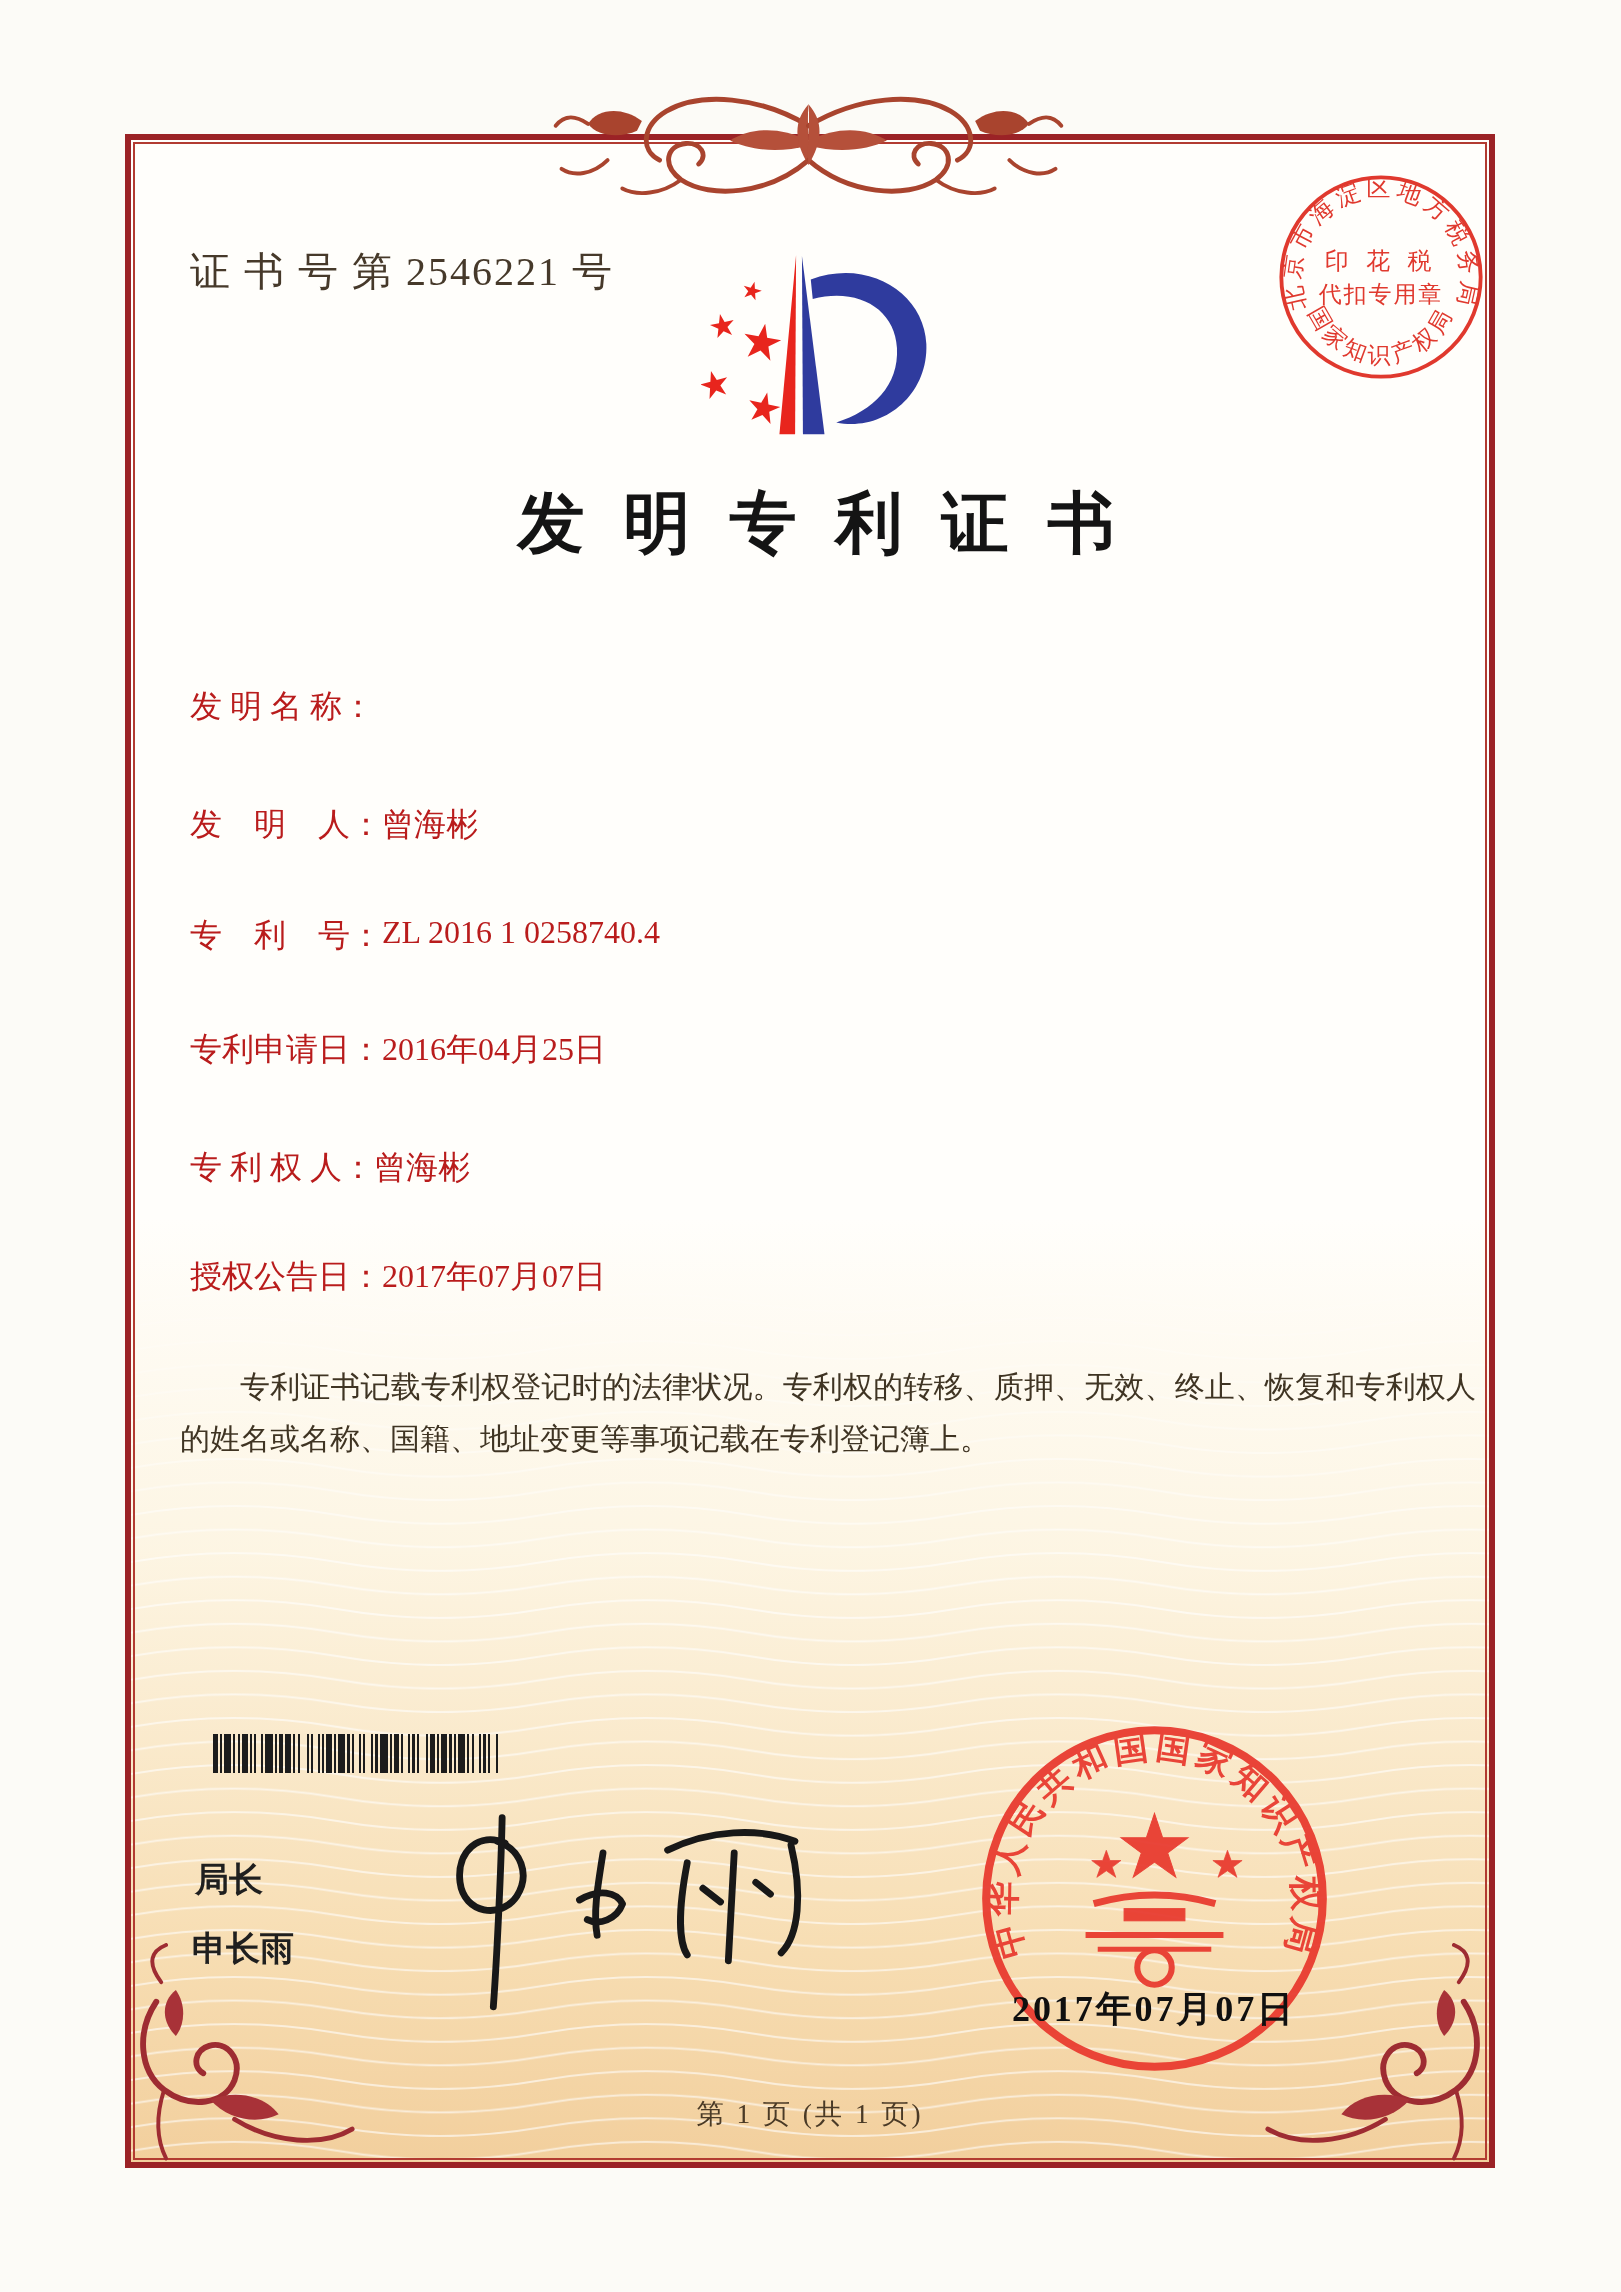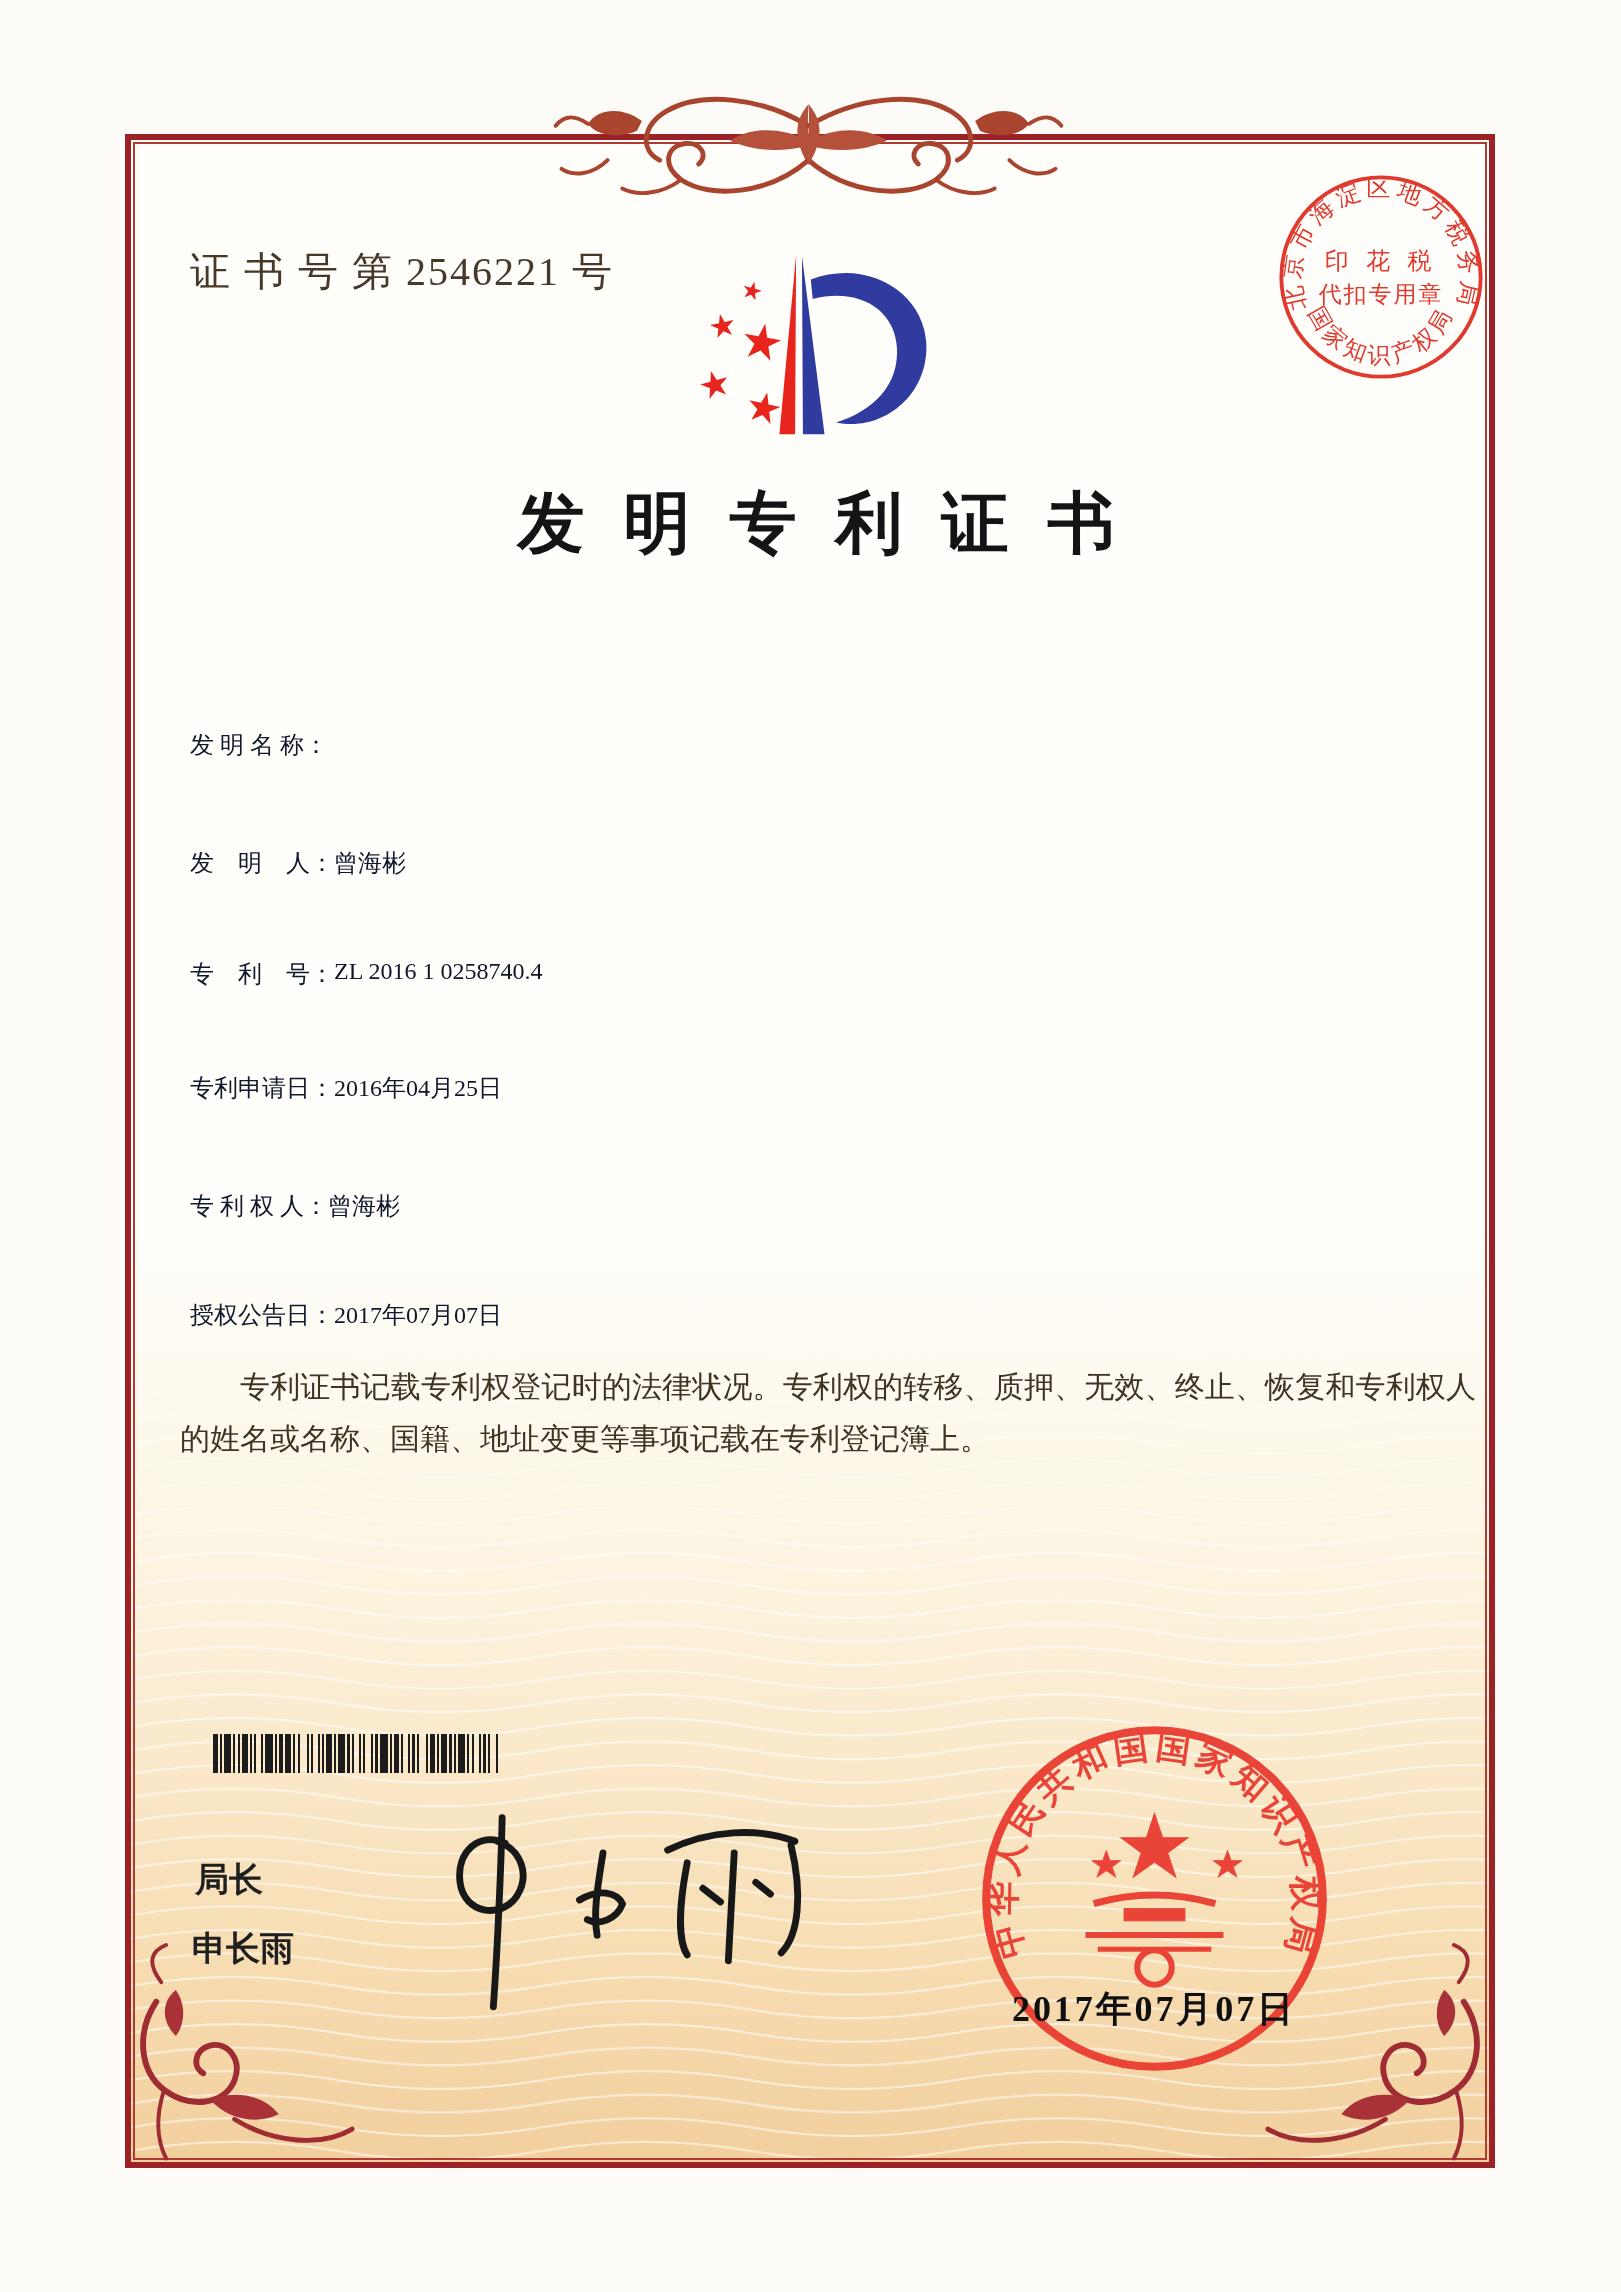--- a/index.html
+++ b/index.html
@@ -16,21 +16,21 @@
          -webkit-mask-image:linear-gradient(180deg,transparent,#000 38%);
          mask-image:linear-gradient(180deg,transparent,#000 38%);}
   .waves svg{width:100%;height:100%;display:block;}
   
   .cert-no{position:absolute;left:59px;top:104px;font-size:40px;letter-spacing:2px;color:#46392a;z-index:5;}
   .logo{position:absolute;left:570px;top:110px;z-index:5;}
   .tax-stamp{position:absolute;left:1135px;top:21.6px;z-index:5;}
   .title{position:absolute;left:12px;right:0;top:338px;text-align:center;font-size:67px;font-weight:600;
          letter-spacing:39px;padding-left:39px;color:#141414;z-index:5;}
   
-  .row{position:absolute;left:59px;display:flex;font-size:24px;color:#0f172a;z-index:5;margin-top:44px;}
+  .row{position:absolute;left:59px;display:flex;font-size:32px;color:#b91c1c;z-index:5;}
   .row span{white-space:pre;}
   .r0{top:545px}.r1{top:663px}.r2{top:774px}.r3{top:888px}.r4{top:1006px}.r5{top:1115px}
   
   .body-text{position:absolute;left:49px;top:1221px;width:1296px;z-index:5;}
   .body-text p{margin:0;text-indent:2em;font-size:30px;line-height:52px;color:#3f3423;text-align:justify;}
   
   .barcode{position:absolute;left:82px;top:1594px;height:39px;font-size:0;white-space:nowrap;z-index:5;}
   .signer-title{position:absolute;left:64px;top:1717px;font-size:34px;font-weight:bold;color:#1f1f1f;
                 font-family:"Liberation Sans","DejaVu Sans",sans-serif;z-index:5;}
   .signer-name{position:absolute;left:61px;top:1786px;font-size:34px;font-weight:bold;color:#1f1f1f;
@@ -202,16 +202,17 @@
           <rect x="150" y="190" width="60" height="12"></rect>
           <path d="M112,216 L248,216" fill="none" stroke-width="6"></path>
           <path d="M124,230 L236,230" fill="none" stroke-width="5"></path>
           <circle cx="180" cy="248" r="17" fill="none" stroke-width="6"></circle>
         </g>
       </g>
     </svg>
 
     <div class="seal-date">2017年07月07日</div>
 
+    <div class="footer">第 1 页 (共 1 页)</div>
 
   </div>
 </div>
 
 
 </body></html>

